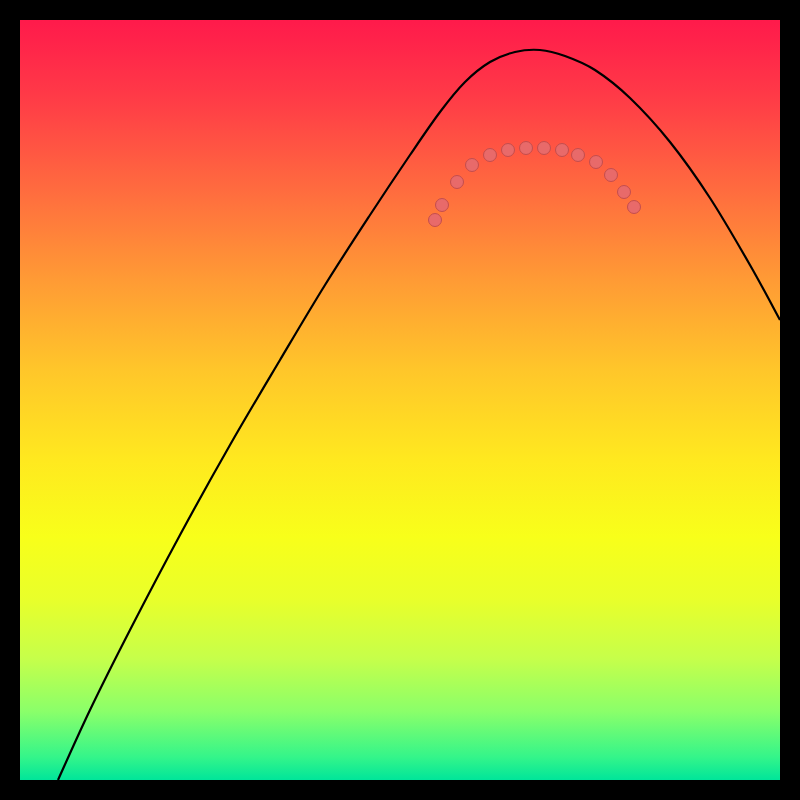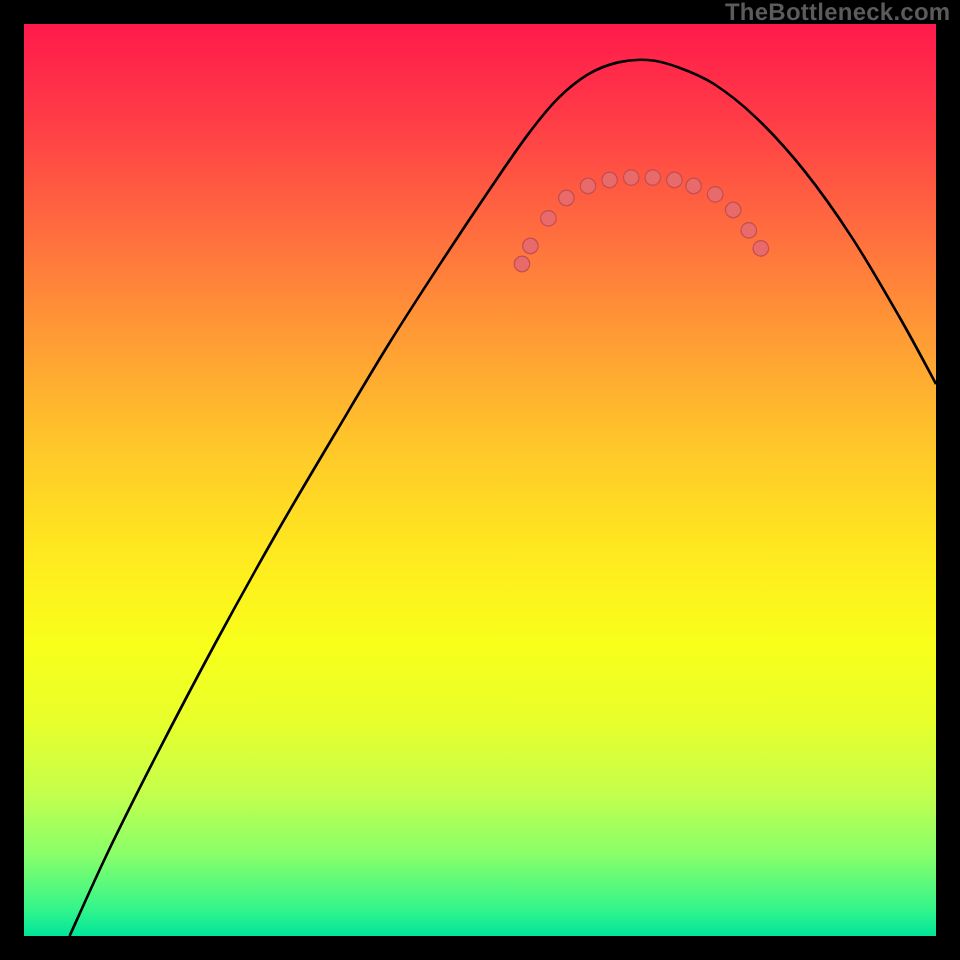--- a/index.html
+++ b/index.html
@@ -63,14 +63,13 @@
         <circle cx="524" cy="128" r="6.5" fill="#e86a6a" stroke="#c44d4d" stroke-width="1"></circle>
         <circle cx="542" cy="130" r="6.5" fill="#e86a6a" stroke="#c44d4d" stroke-width="1"></circle>
         <circle cx="558" cy="135" r="6.5" fill="#e86a6a" stroke="#c44d4d" stroke-width="1"></circle>
         <circle cx="576" cy="142" r="6.5" fill="#e86a6a" stroke="#c44d4d" stroke-width="1"></circle>
         <circle cx="591" cy="155" r="6.5" fill="#e86a6a" stroke="#c44d4d" stroke-width="1"></circle>
         <circle cx="604" cy="172" r="6.5" fill="#e86a6a" stroke="#c44d4d" stroke-width="1"></circle>
         <circle cx="614" cy="187" r="6.5" fill="#e86a6a" stroke="#c44d4d" stroke-width="1"></circle>
       </g>
   </svg>
 
-  <div class="watermark">TheBottleneck.com</div>
 </div>
 
 </body></html>

